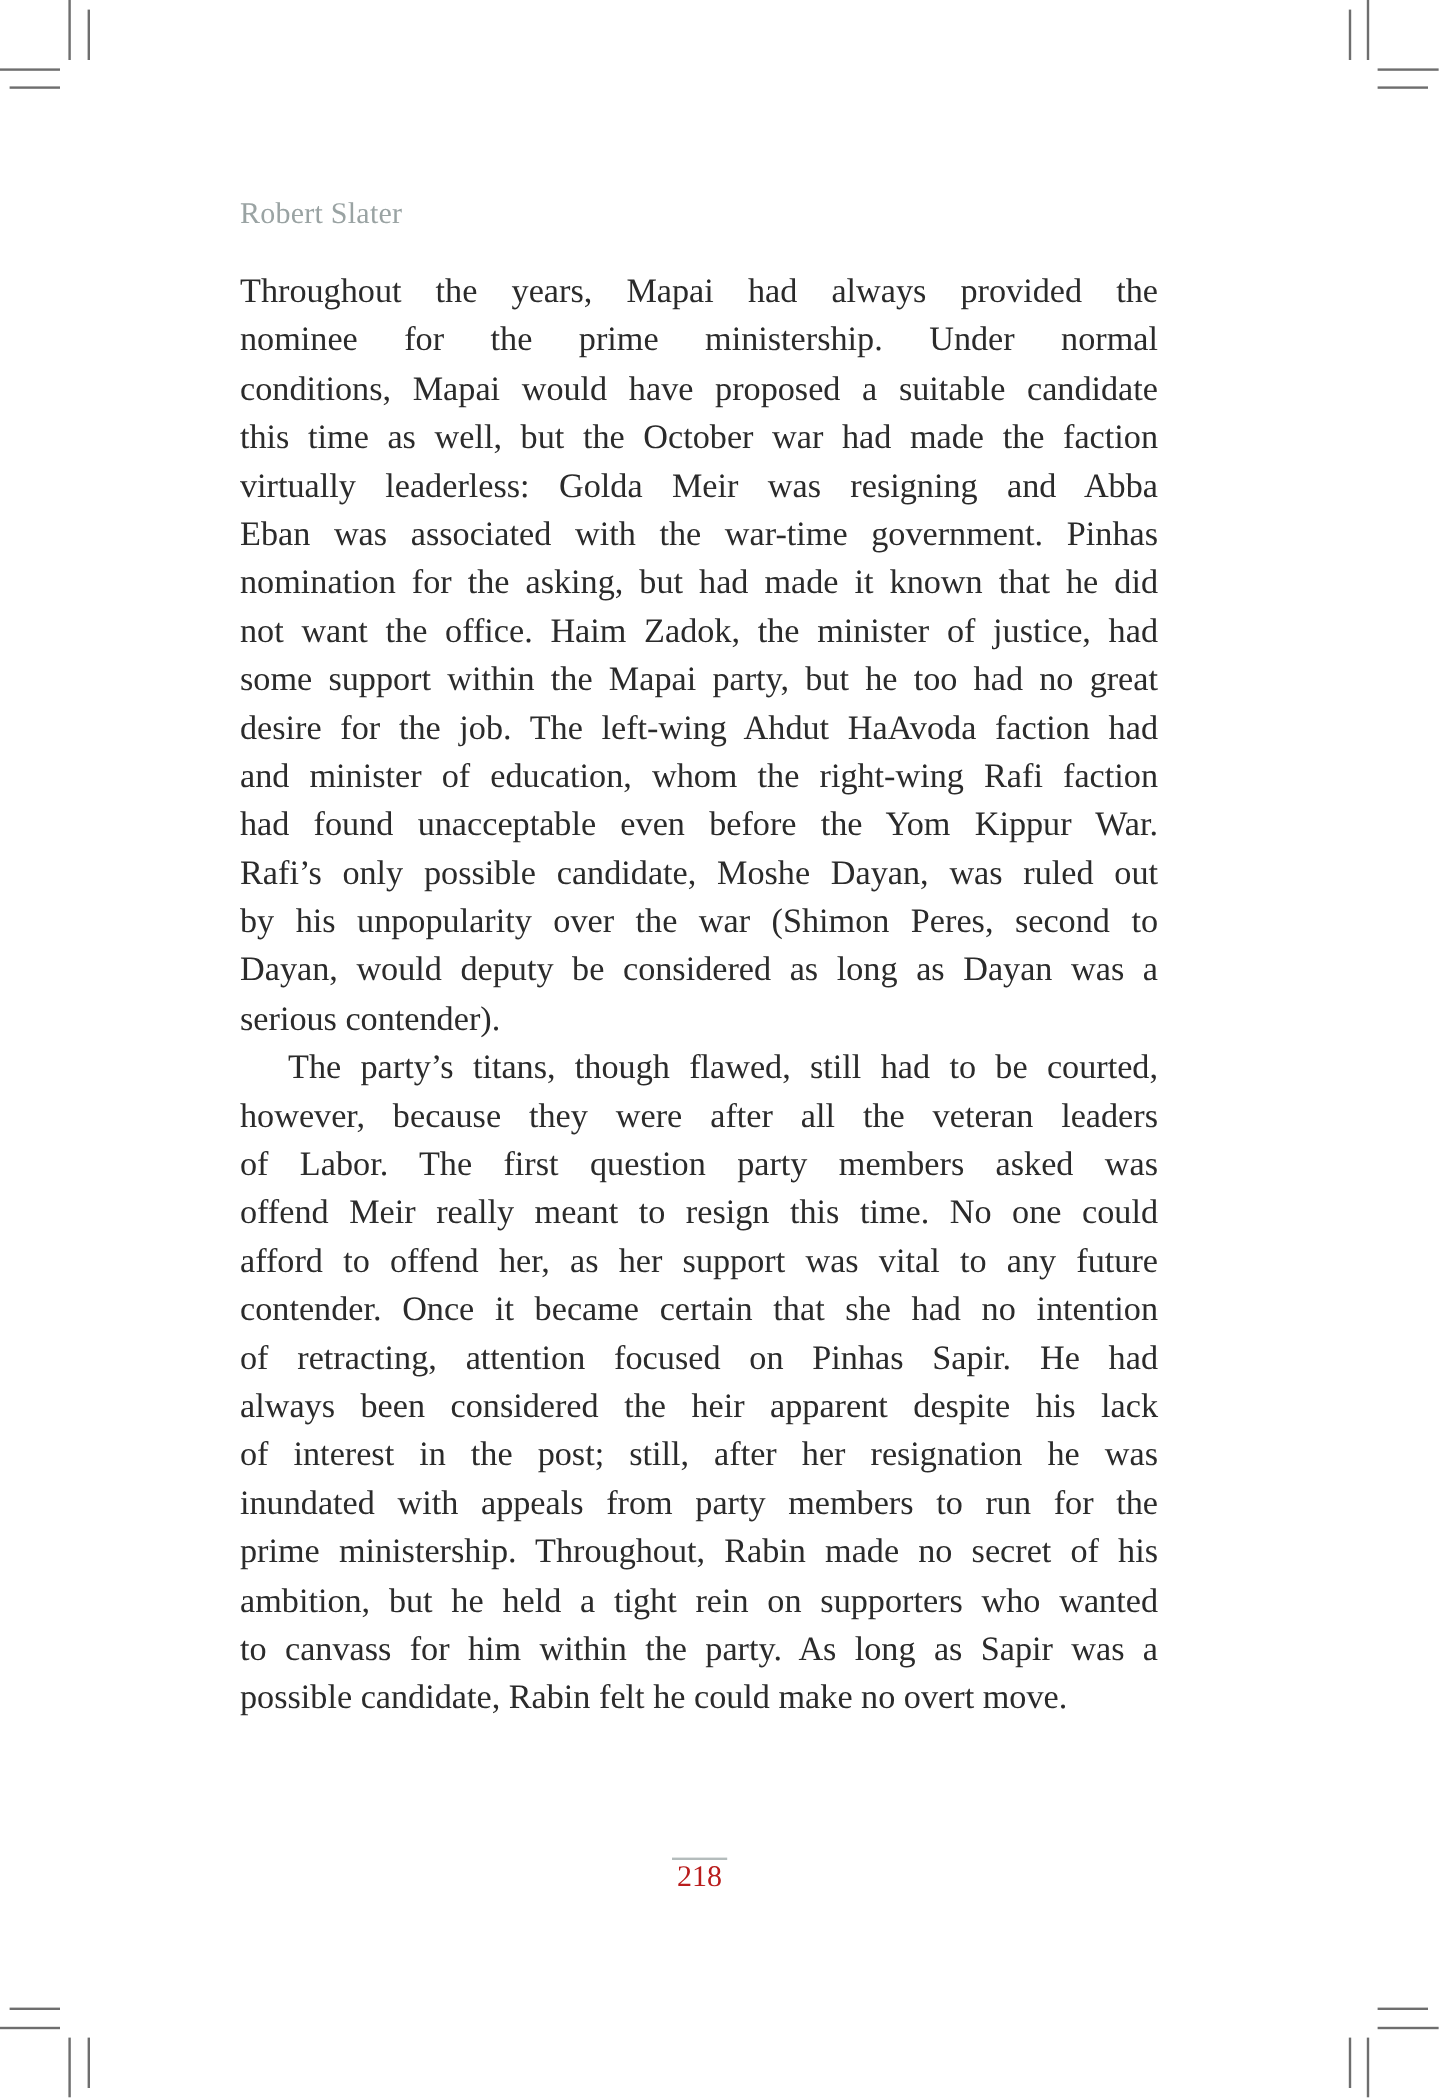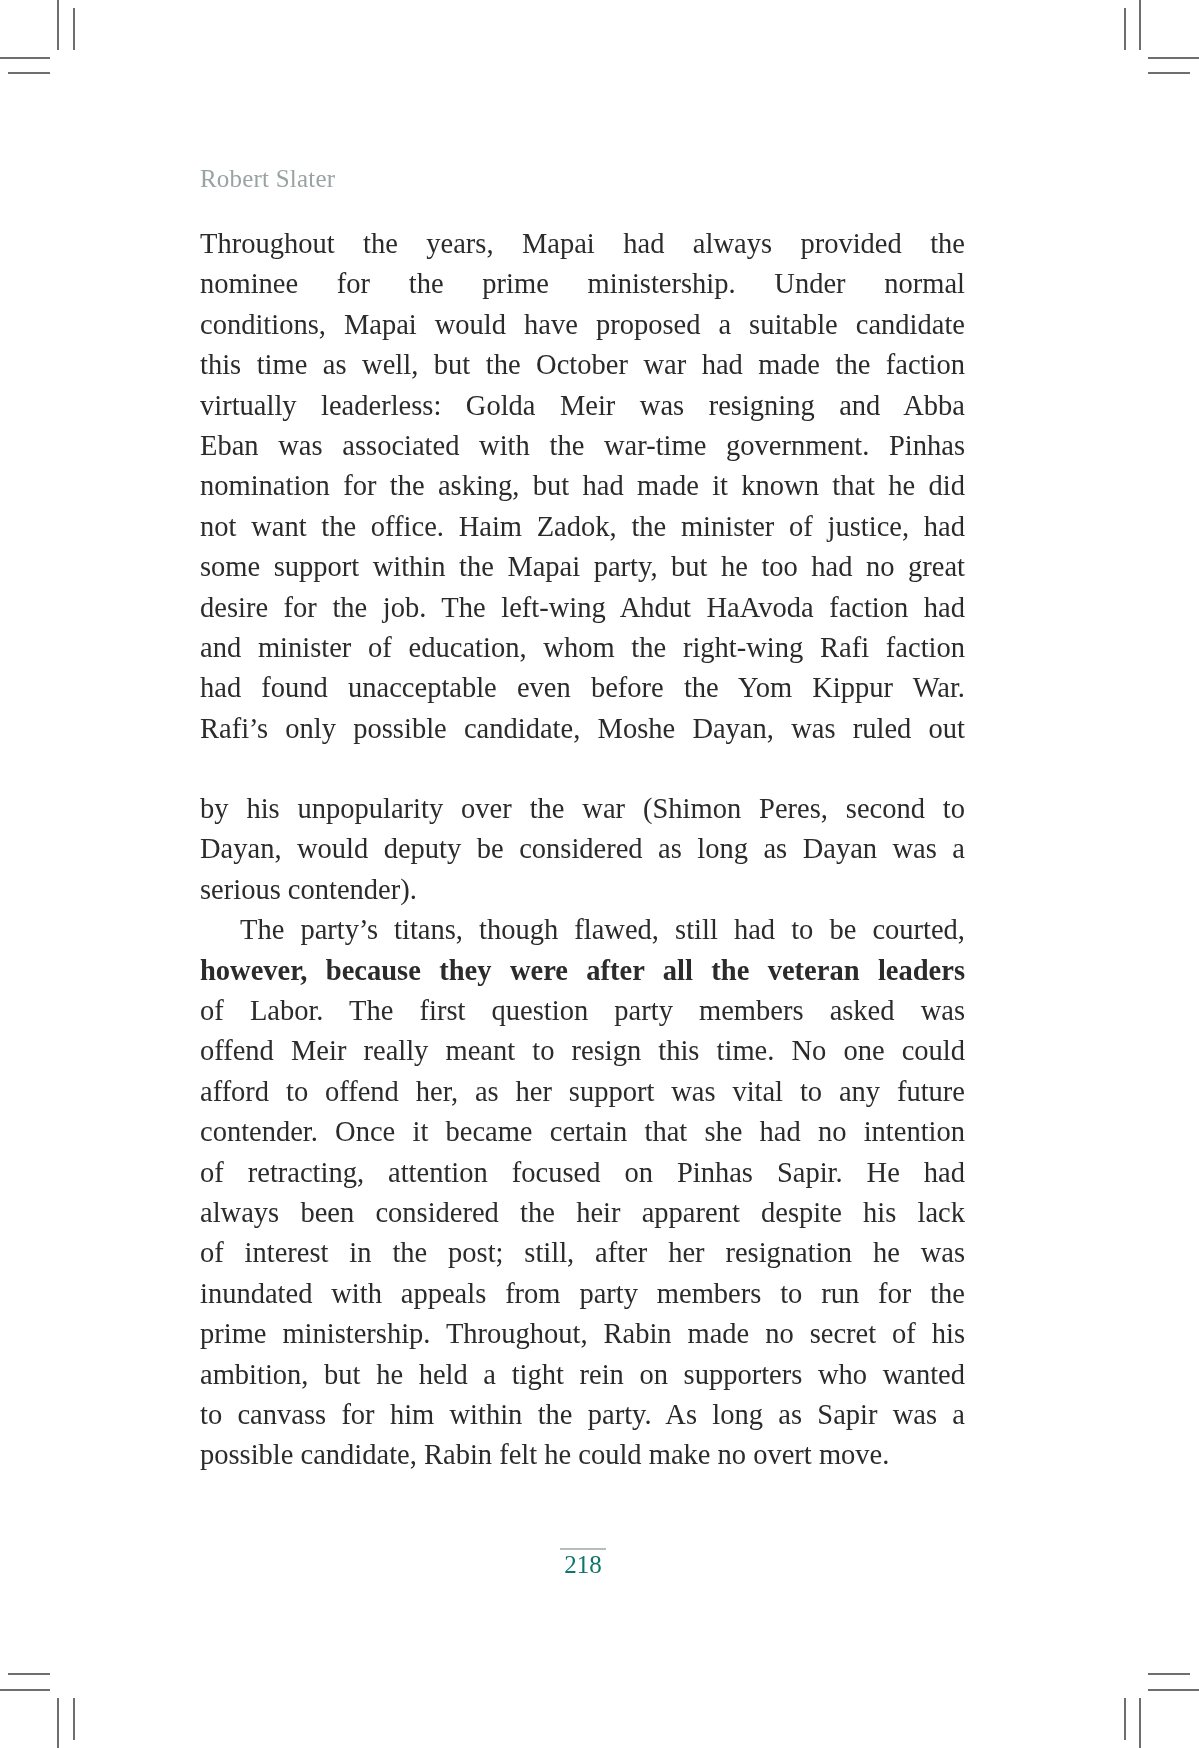--- a/index.html
+++ b/index.html
@@ -9,21 +9,21 @@
   .h { height:2px; }
   .v { width:2px; }
   .running-head { position:absolute; left:200px; top:165px; font-size:25px;
                   color:#9aa3a3; letter-spacing:0.2px; }
   .body-text { position:absolute; left:200px; top:224px; width:765px;
                font-size:28.5px; line-height:40.4px; color:#2b2b2b; }
   .line { display:block; text-align:justify; text-align-last:justify; white-space:nowrap; height:40.4px; overflow:visible; }
   .line.last { text-align-last:left; }
   .line.indent { text-indent:40px; }
   .folio { position:absolute; left:560px; top:1548px; width:46px; text-align:center;
-           font-size:25px; color:#0f766e; border-top:2px solid #b4bcbc; padding-top:0px; line-height:30px; }
+           font-size:25px; color:#b91c1c; border-top:2px solid #b4bcbc; padding-top:0px; line-height:30px; }
 </style>
 </head>
 <body>
 
 <div class="crop h" style="left:0;top:57px;width:50px;"></div>
 <div class="crop h" style="left:8px;top:72px;width:42px;"></div>
 <div class="crop v" style="left:57px;top:0;height:50px;"></div>
 <div class="crop v" style="left:73px;top:8px;height:42px;"></div>
 
 <div class="crop h" style="left:1148px;top:57px;width:51px;"></div>
@@ -51,27 +51,27 @@
       <span class="line" style="white-space: nowrap; text-align: left; display: block;"><span style="white-space: nowrap; word-spacing: 0px;">this time as well, but the October war had made the faction</span></span>
       <span class="line" style="white-space: nowrap; text-align: left; display: block;"><span style="white-space: nowrap; word-spacing: 0px;">virtually leaderless: Golda Meir was resigning and Abba</span></span>
       <span class="line" style="white-space: nowrap; text-align: left; display: block;"><span style="white-space: nowrap; word-spacing: 0px;">Eban was associated with the war-time government. Pinhas</span></span>
       <span class="line" style="white-space: nowrap; text-align: left; display: block;"><span style="white-space: nowrap; word-spacing: 0px;">nomination for the asking, but had made it known that he did</span></span>
       <span class="line" style="white-space: nowrap; text-align: left; display: block;"><span style="white-space: nowrap; word-spacing: 0px;">not want the office. Haim Zadok, the minister of justice, had</span></span>
       <span class="line" style="white-space: nowrap; text-align: left; display: block;"><span style="white-space: nowrap; word-spacing: 0px;">some support within the Mapai party, but he too had no great</span></span>
       <span class="line" style="white-space: nowrap; text-align: left; display: block;"><span style="white-space: nowrap; word-spacing: 0px;">desire for the job. The left-wing Ahdut HaAvoda faction had</span></span>
       <span class="line" style="white-space: nowrap; text-align: left; display: block;"><span style="white-space: nowrap; word-spacing: 0px;">and minister of education, whom the right-wing Rafi faction</span></span>
       <span class="line" style="white-space: nowrap; text-align: left; display: block;"><span style="white-space: nowrap; word-spacing: 0px;">had found unacceptable even before the Yom Kippur War.</span></span>
       <span class="line" style="white-space: nowrap; text-align: left; display: block;"><span style="white-space: nowrap; word-spacing: 0px;">Rafi’s only possible candidate, Moshe Dayan, was ruled out</span></span>
-      <span class="line" style="white-space: nowrap; text-align: left; display: block; margin-top: 40px;"><span style="white-space: nowrap; word-spacing: 0px;">by his unpopularity over the war (Shimon Peres, second to</span></span>
+      <span class="line" style="white-space: nowrap; text-align: left; display: block;"><span style="white-space: nowrap; word-spacing: 0px;">by his unpopularity over the war (Shimon Peres, second to</span></span>
       <span class="line" style="white-space: nowrap; text-align: left; display: block;"><span style="white-space: nowrap; word-spacing: 0px;">Dayan, would deputy be considered as long as Dayan was a</span></span>
       <span class="line last" style="white-space: nowrap; text-align: left; display: block;"><span style="white-space: nowrap;">serious contender).</span></span>
     </div>
     <div>
       <span class="line indent" style="white-space: nowrap; text-align: left; display: block;"><span style="white-space: nowrap; word-spacing: 0px;">The party’s titans, though flawed, still had to be courted,</span></span>
-      <span class="line" style="white-space: nowrap; text-align: center; display: block; font-weight: bold;"><span style="white-space: nowrap; word-spacing: 0px;">however, because they were after all the veteran leaders</span></span>
+      <span class="line" style="white-space: nowrap; text-align: center; display: block;"><span style="white-space: nowrap; word-spacing: 0px;">however, because they were after all the veteran leaders</span></span>
       <span class="line" style="white-space: nowrap; text-align: left; display: block;"><span style="white-space: nowrap; word-spacing: 0px;">of Labor. The first question party members asked was</span></span>
       <span class="line" style="white-space: nowrap; text-align: left; display: block;"><span style="white-space: nowrap; word-spacing: 0px;">offend Meir really meant to resign this time. No one could</span></span>
       <span class="line" style="white-space: nowrap; text-align: left; display: block;"><span style="white-space: nowrap; word-spacing: 0px;">afford to offend her, as her support was vital to any future</span></span>
       <span class="line" style="white-space: nowrap; text-align: left; display: block;"><span style="white-space: nowrap; word-spacing: 0px;">contender. Once it became certain that she had no intention</span></span>
       <span class="line" style="white-space: nowrap; text-align: left; display: block;"><span style="white-space: nowrap; word-spacing: 0px;">of retracting, attention focused on Pinhas Sapir. He had</span></span>
       <span class="line" style="white-space: nowrap; text-align: left; display: block;"><span style="white-space: nowrap; word-spacing: 0px;">always been considered the heir apparent despite his lack</span></span>
       <span class="line" style="white-space: nowrap; text-align: left; display: block;"><span style="white-space: nowrap; word-spacing: 0px;">of interest in the post; still, after her resignation he was</span></span>
       <span class="line" style="white-space: nowrap; text-align: left; display: block;"><span style="white-space: nowrap; word-spacing: 0px;">inundated with appeals from party members to run for the</span></span>
       <span class="line" style="white-space: nowrap; text-align: left; display: block;"><span style="white-space: nowrap; word-spacing: 0px;">prime ministership. Throughout, Rabin made no secret of his</span></span>
       <span class="line" style="white-space: nowrap; text-align: left; display: block;"><span style="white-space: nowrap; word-spacing: 0px;">ambition, but he held a tight rein on supporters who wanted</span></span>

